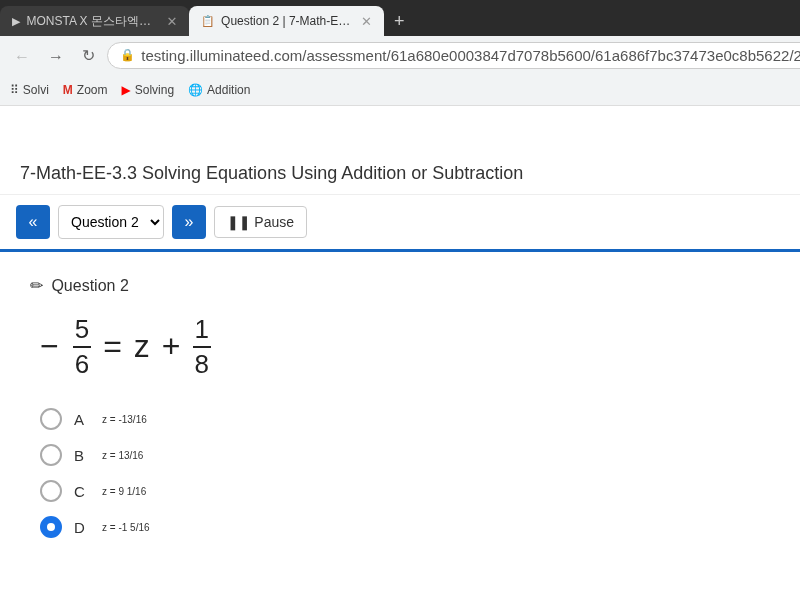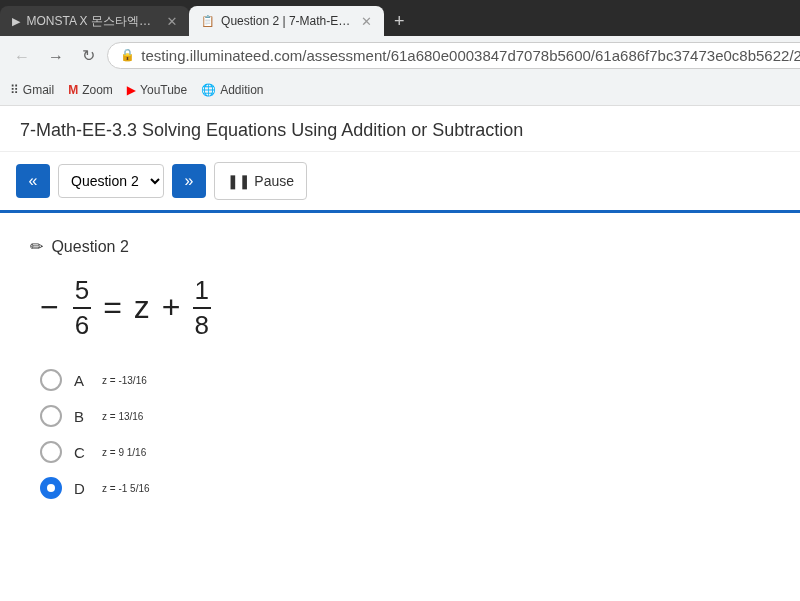--- a/index.html
+++ b/index.html
@@ -100,20 +100,21 @@
       overflow-y: auto;
     }
 
     
     .page-title {
       font-size: 18px;
       color: #333;
       padding: 14px 20px 10px 20px;
       font-weight: normal;
       border-bottom: 1px solid #eee;
+      margin-top: 43px;
     }
 
     
     .question-toolbar {
       display: flex;
       align-items: center;
       padding: 10px 16px;
       gap: 8px;
       border-bottom: 3px solid #1565c0;
       background: white;
@@ -137,21 +138,21 @@
       border-radius: 4px;
       padding: 0 8px;
       font-size: 14px;
       background: white;
       cursor: pointer;
     }
     .toolbar-btn {
       display: flex;
       align-items: center;
       gap: 4px;
-      height: 38px;
+      height: 32px;
       padding: 0 12px;
       border: 1px solid #ccc;
       border-radius: 4px;
       background: white;
       font-size: 14px;
       cursor: pointer;
       color: #333;
     }
 
     
@@ -273,29 +274,29 @@
     <button class="nav-btn">↻</button>
     <div class="address-bar">
       <span class="lock-icon">🔒</span>
       <span class="address-text">testing.illuminateed.com/assessment/61a680e0003847d7078b5600/61a686f7bc37473e0c8b5622/2</span>
     </div>
   </div>
 
   <div class="bookmarks-bar">
     <div class="bookmark-item">
       <span class="bookmark-icon">⠿</span>
-      <span>Gmail</span>
+      <span>Solvi</span>
     </div>
     <div class="bookmark-item">
       <span class="bookmark-icon" style="color:#d93025; font-weight:bold;">M</span>
       <span>Zoom</span>
     </div>
     <div class="bookmark-item">
       <span class="bookmark-icon" style="color:#ff0000;">▶</span>
-      <span>YouTube</span>
+      <span>Solving</span>
     </div>
     <div class="bookmark-item">
       <span class="bookmark-icon">🌐</span>
       <span>Addition</span>
     </div>
   </div>
 </div>
 
 <div class="page-content">
 

